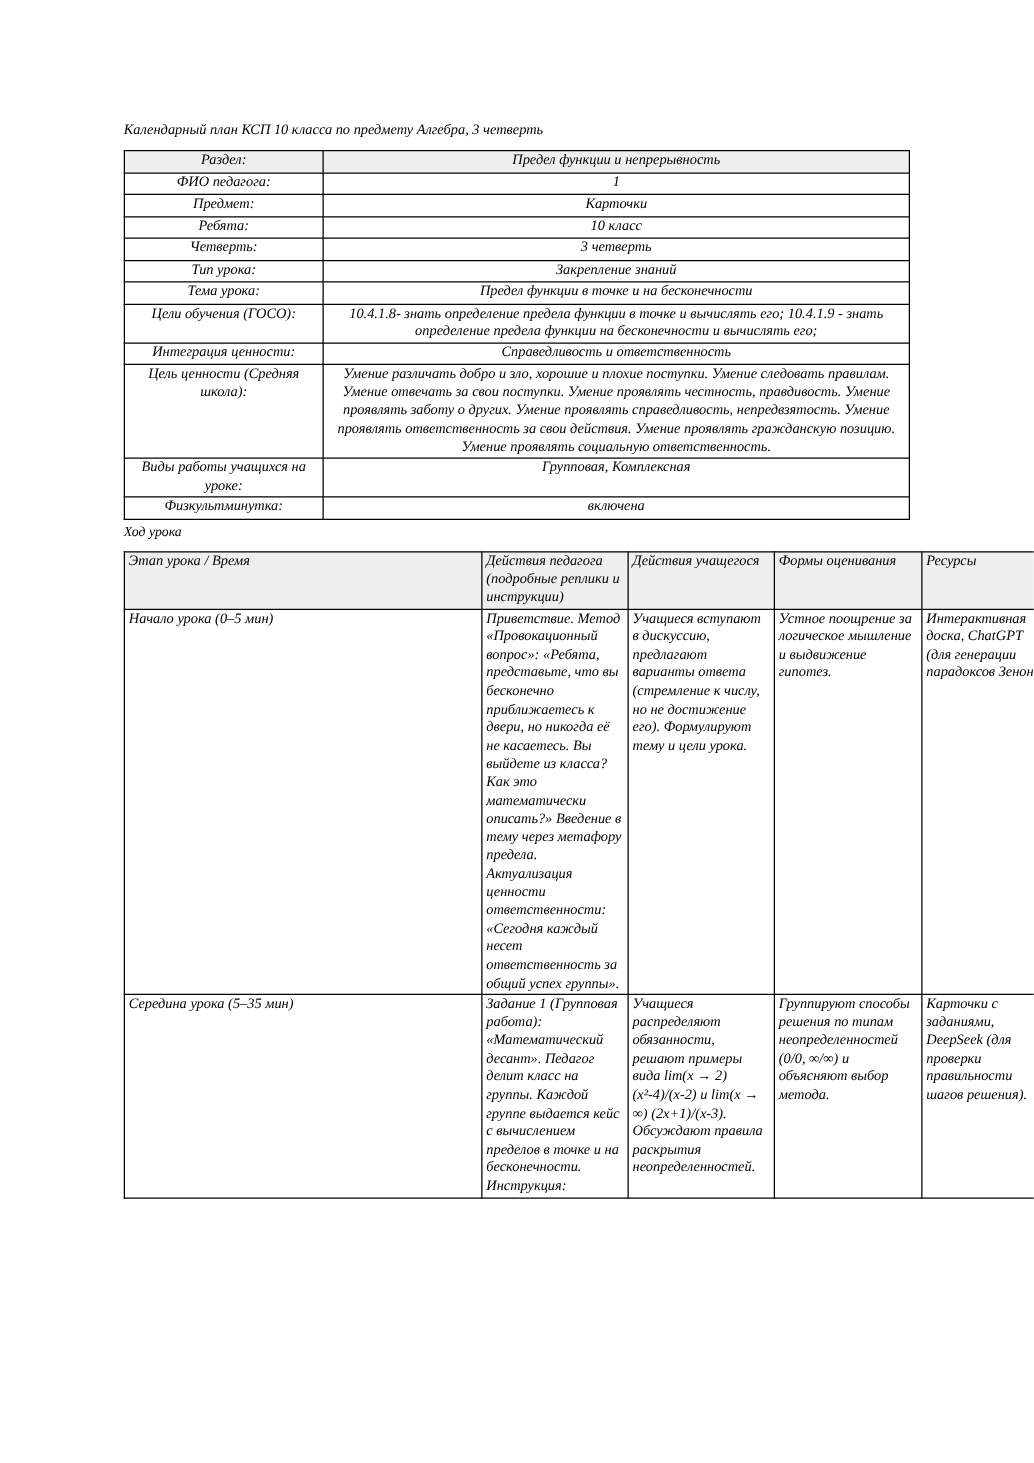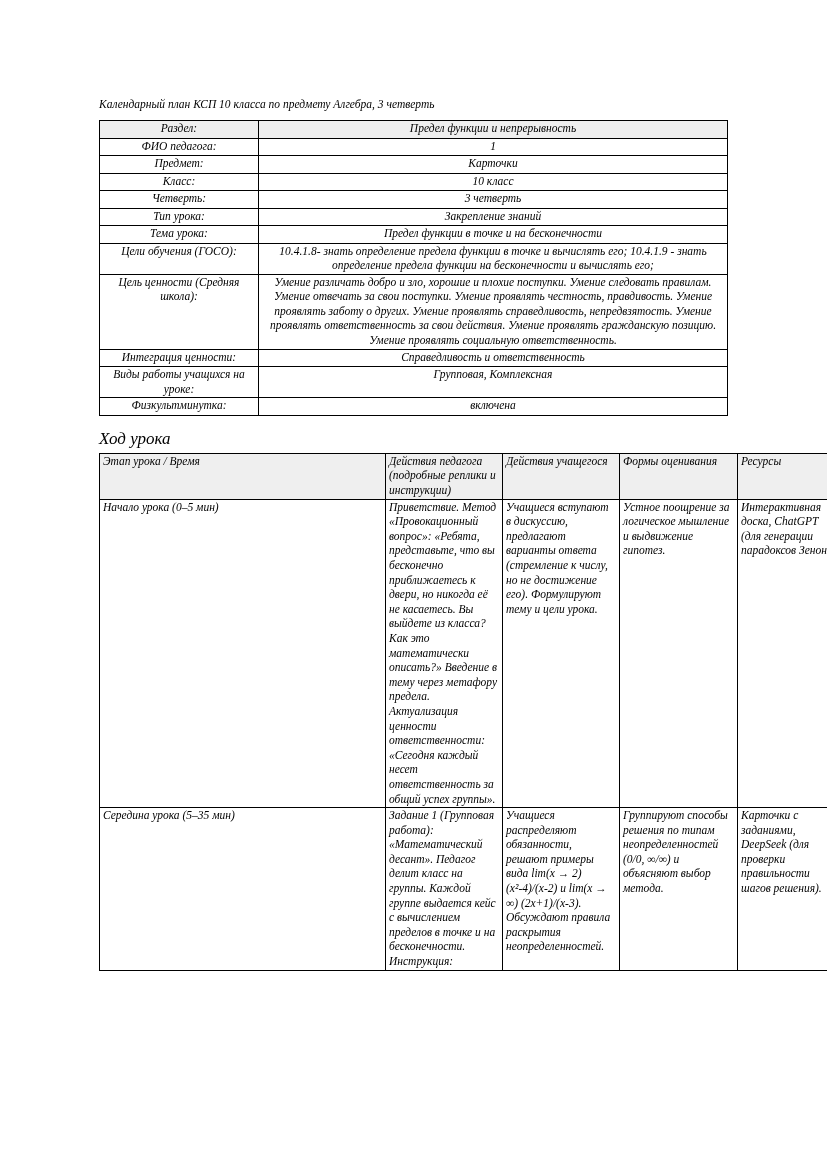--- a/index.html
+++ b/index.html
@@ -47,23 +47,23 @@
     word-wrap: break-word;
     overflow-wrap: break-word;
     hyphens: none;
   }
   
   .info-table td.label { width: 152px; }
   .info-table tr.shaded td { background: #efefef; }
   .info-table td { height: 15.5px; text-align: center; }
 
   .section-label {
-    font-size: 17px;
+    font-size: 11px;
     line-height: 15px;
-    margin: 15px 0 7px 0;
+    margin: 3px 0 7px 0;
   }
 
   
   .flow-table col.c1 { width: 286px; }
   .flow-table col.c2 { width: 117px; }
   .flow-table col.c3 { width: 117px; }
   .flow-table col.c4 { width: 118px; }
   .flow-table col.c5 { width: 107px; }
   .flow-table thead td {
     background: #efefef;
@@ -97,46 +97,46 @@
           </tr>
           <tr>
             <td class="label">ФИО педагога:</td>
             <td>1</td>
           </tr>
           <tr>
             <td class="label">Предмет:</td>
             <td>Карточки</td>
           </tr>
           <tr>
-            <td class="label">Класс:</td>
+            <td class="label">Ребята:</td>
             <td>10 класс</td>
           </tr>
           <tr>
             <td class="label">Четверть:</td>
             <td>3 четверть</td>
           </tr>
           <tr>
             <td class="label">Тип урока:</td>
             <td>Закрепление знаний</td>
           </tr>
           <tr>
             <td class="label">Тема урока:</td>
             <td>Предел функции в точке и на бесконечности</td>
           </tr>
           <tr>
             <td class="label">Цели обучения (ГОСО):</td>
             <td>10.4.1.8- знать определение предела функции в точке и вычислять его; 10.4.1.9 - знать определение предела функции на бесконечности и вычислять его;</td>
           </tr>
           <tr>
+            <td class="label">Интеграция ценности:</td>
+            <td>Справедливость и ответственность</td>
+          </tr>
+          <tr>
             <td class="label">Цель ценности (Средняя школа):</td>
             <td>Умение различать добро и зло, хорошие и плохие поступки. Умение следовать правилам. Умение отвечать за свои поступки. Умение проявлять честность, правдивость. Умение проявлять заботу о других. Умение проявлять справедливость, непредвзятость. Умение проявлять ответственность за свои действия. Умение проявлять гражданскую позицию. Умение проявлять социальную ответственность.</td>
-          </tr>
-          <tr>
-            <td class="label">Интеграция ценности:</td>
-            <td>Справедливость и ответственность</td>
           </tr>
           <tr>
             <td class="label">Виды работы учащихся на уроке:</td>
             <td>Групповая, Комплексная</td>
           </tr>
           <tr>
             <td class="label">Физкультминутка:</td>
             <td>включена</td>
           </tr>
         </tbody>

